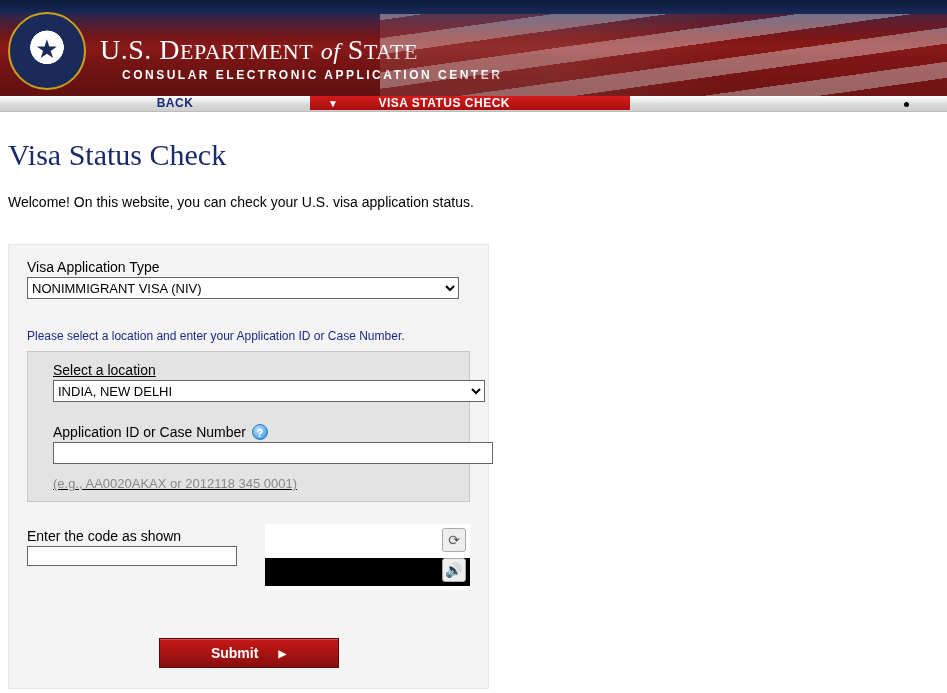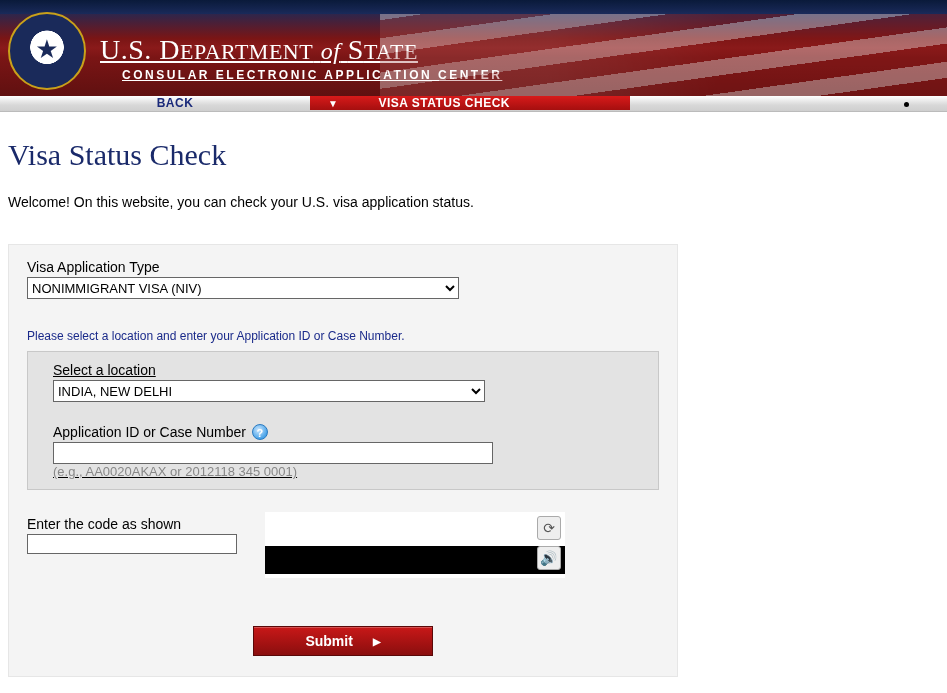--- a/index.html
+++ b/index.html
@@ -40,21 +40,20 @@
     position:absolute;
     top:50%;left:50%;
     transform:translate(-50%,-55%);
     font-size:26px;
     color:#1a2a5a;
   }
   .dept-text {
     margin-left: 14px;
     color: #fff;
     margin-top:20px;
-    text-decoration:underline;
   }
   .dept-line1 {
     font-family: Georgia, 'Times New Roman', serif;
     font-size: 28px;
     letter-spacing: 0.5px;
   }
   .dept-line1 .of { font-style: italic; font-size: 24px; }
   .dept-line2 {
     font-size: 12px;
     letter-spacing: 2.5px;
@@ -122,21 +121,21 @@
     color: #1a2a6a;
     font-size: 30px;
     font-weight: normal;
     margin: 8px 0 22px 0;
   }
   .welcome {
     font-size: 14px;
     margin-bottom: 34px;
   }
   .form-outer {
-    width: 670px;
+    width: 481px;
     background: #f4f4f4;
     border:1px solid #e6e6e6;
     padding: 14px 18px 20px 18px;
   }
   .label {
     display:block;
     font-size: 14px;
     margin-bottom: 2px;
   }
   select, input[type=text] {
@@ -189,21 +188,21 @@
   }
   .txt-appid{
     width: 440px;
     height:22px;
     display:block;
     margin-top:2px;
   }
   .hint{
     color:#888;
     font-size:13px;
-    margin-top:0;
+    margin-top:12px;
   }
   .captcha-row{
     margin-top:22px;
     display:flex;
     align-items:flex-start;
     gap:28px;
   }
   .captcha-left{
     padding-top:4px;
   }

